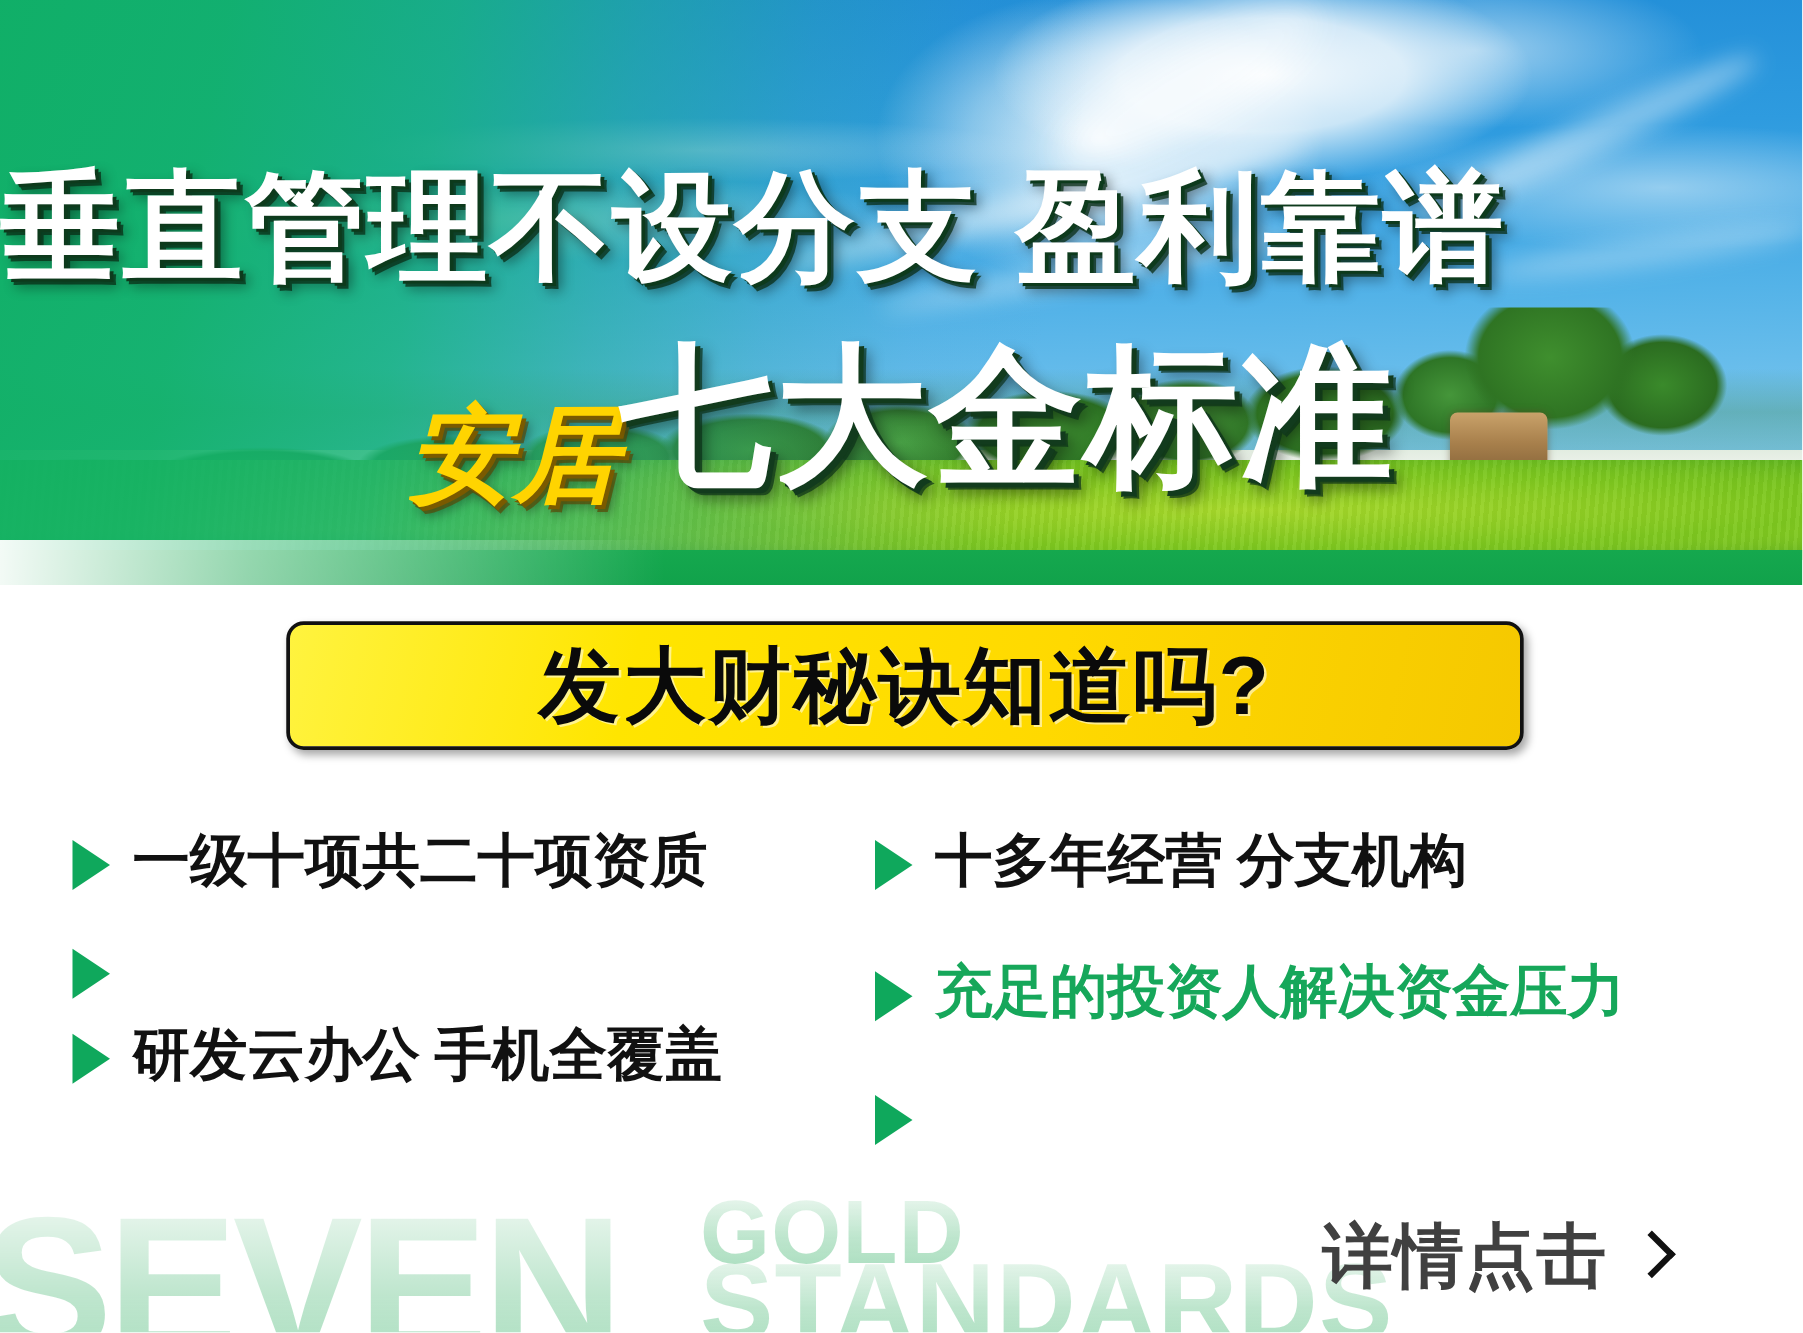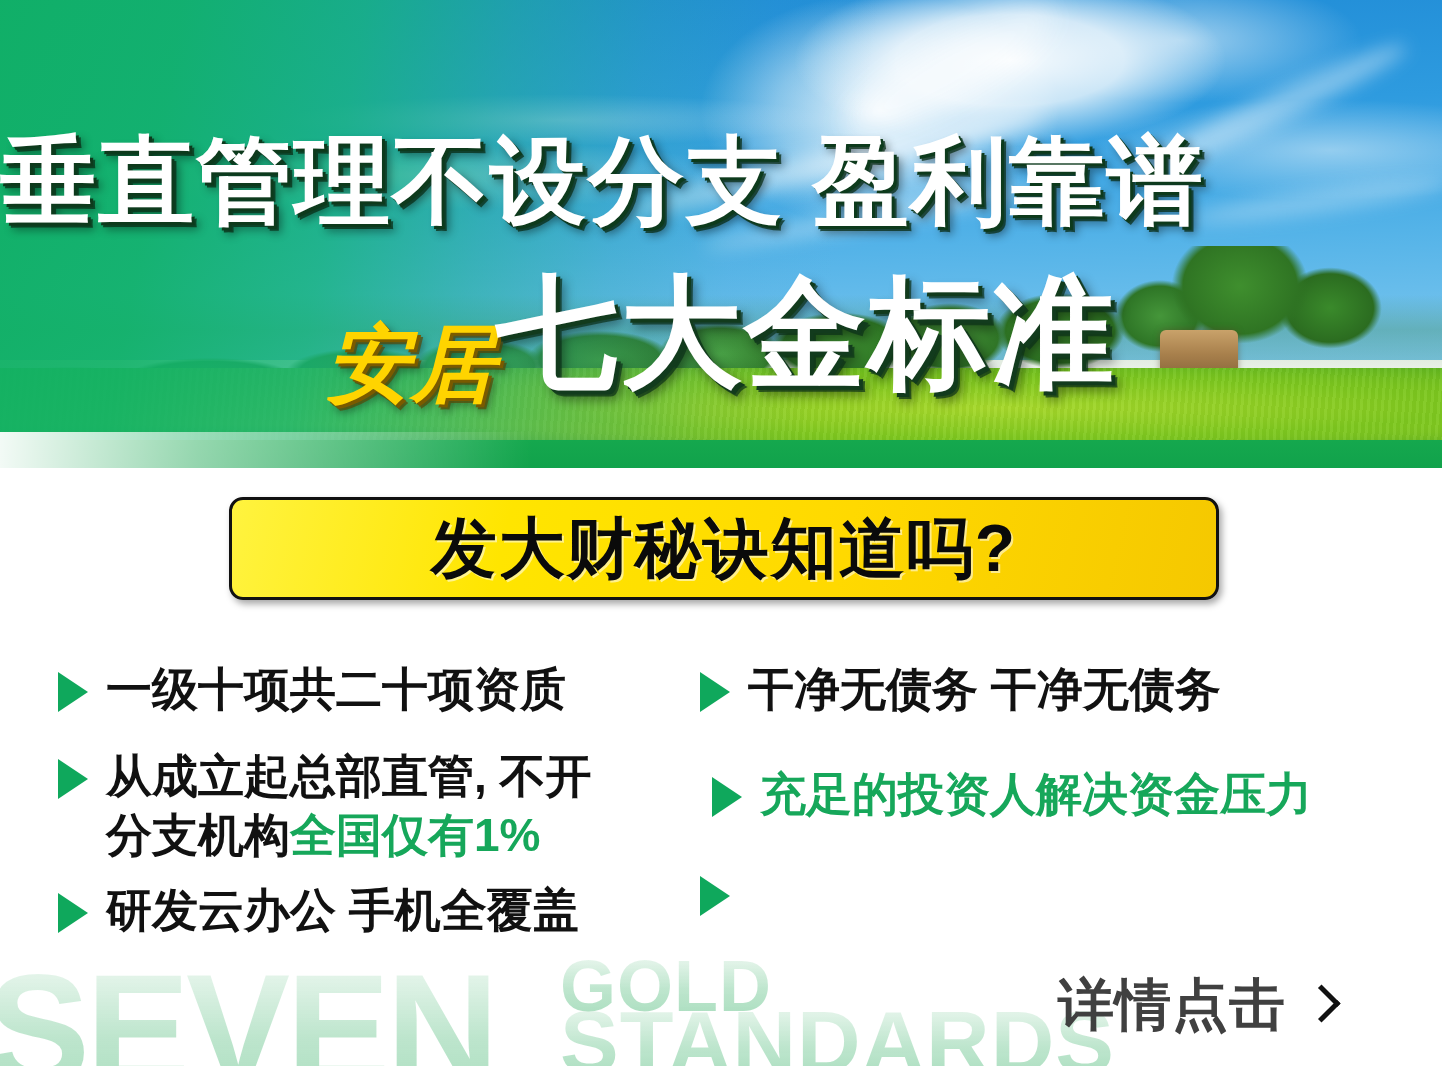--- a/index.html
+++ b/index.html
@@ -223,29 +223,30 @@
     border-left: 30px solid #0fa85c;
     margin-top: 12px;
     margin-right: 18px;
   }
   .btext {
     font-size: 46px;
     font-weight: bold;
     color: #111111;
     line-height: 1.28;
     letter-spacing: 0px;
+    font-family: Liberation Serif, serif;
   }
   .btext.green { color: #16a75a; }
   .gx { color: #16a75a; }
 
   
   .col-left  .b1 { margin-bottom: 28px; }
   .col-left  .b2 { margin-bottom: 16px; }
   .col-right .r1 { margin-bottom: 46px; }
-  .col-right .r2 { margin-bottom: 40px; margin-left: 12px; }
+  .col-right .r2 { margin-bottom: 40px; }
 
   
   .cta {
     position: absolute;
     left: 1058px; top: 968px;
     display: flex;
     align-items: center;
     gap: 22px;
     cursor: pointer;
   }
@@ -326,35 +327,34 @@
 
     <div class="col-left">
 
       <div class="bullet b1">
         <span class="tri"></span>
         <span class="btext">一级十项共二十项资质</span>
       </div>
 
       <div class="bullet b2">
         <span class="tri"></span>
-        <span class="btext"><span>从成立起总部直管, 不开</span><br><span>分支机构</span><span class="gx">全国仅有1%</span></span>
       </div>
 
       <div class="bullet b3">
         <span class="tri"></span>
         <span class="btext">研发云办公  手机全覆盖</span>
       </div>
 
     </div>
 
     <div class="col-right">
 
       <div class="bullet r1">
         <span class="tri"></span>
-        <span class="btext">干净无债务  干净无债务</span>
+        <span class="btext">十多年经营  分支机构</span>
       </div>
 
       <div class="bullet r2">
         <span class="tri"></span>
         <span class="btext green">充足的投资人解决资金压力</span>
       </div>
 
       <div class="bullet r3">
         <span class="tri"></span>
       </div>

